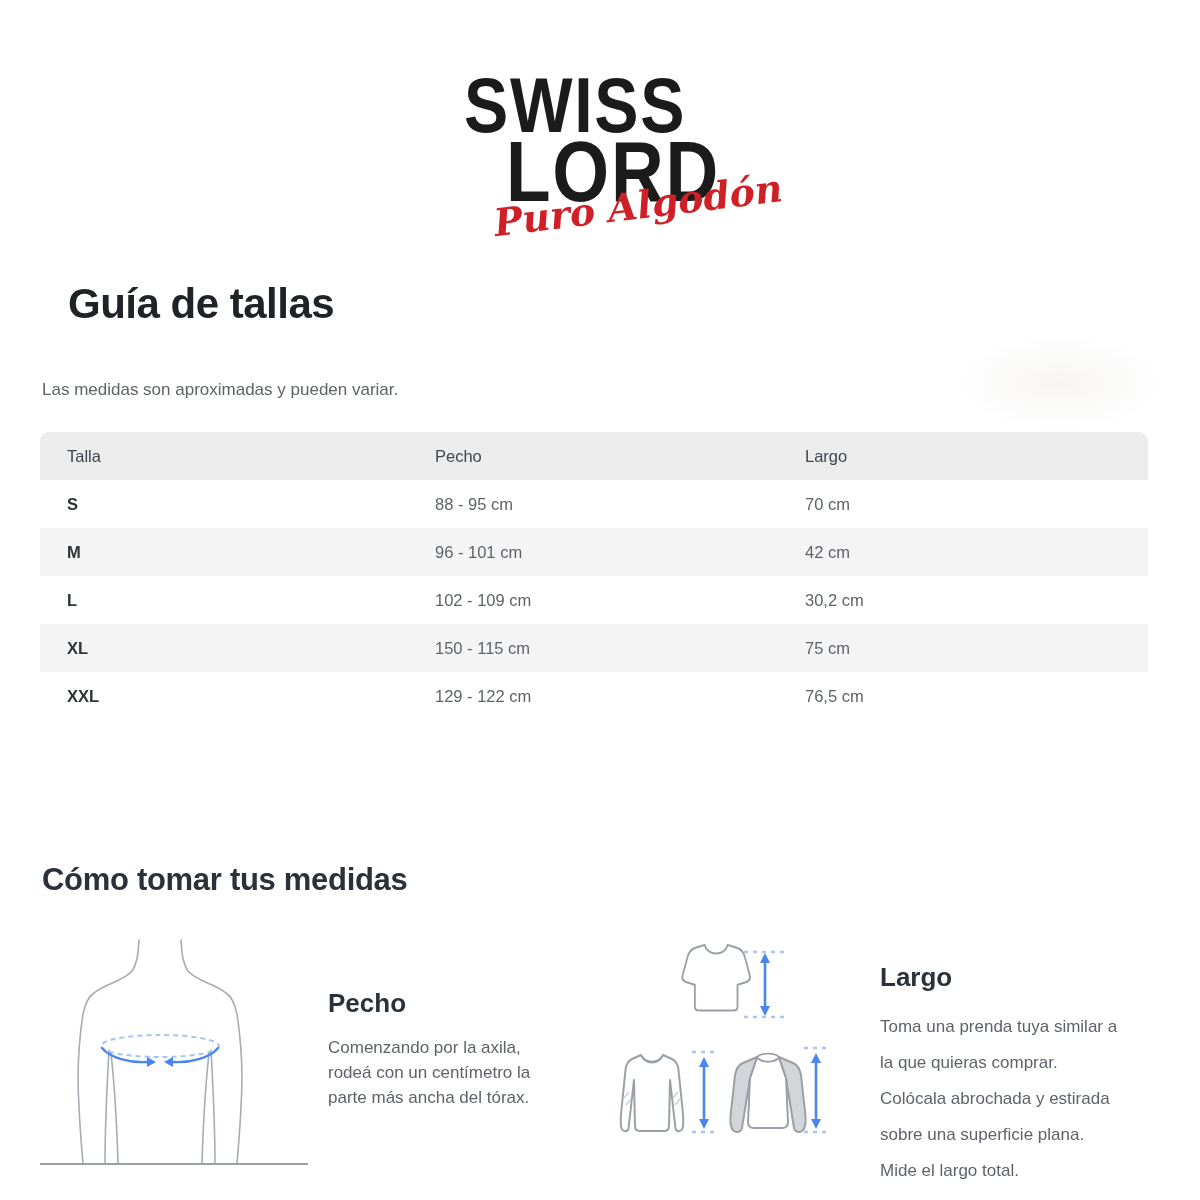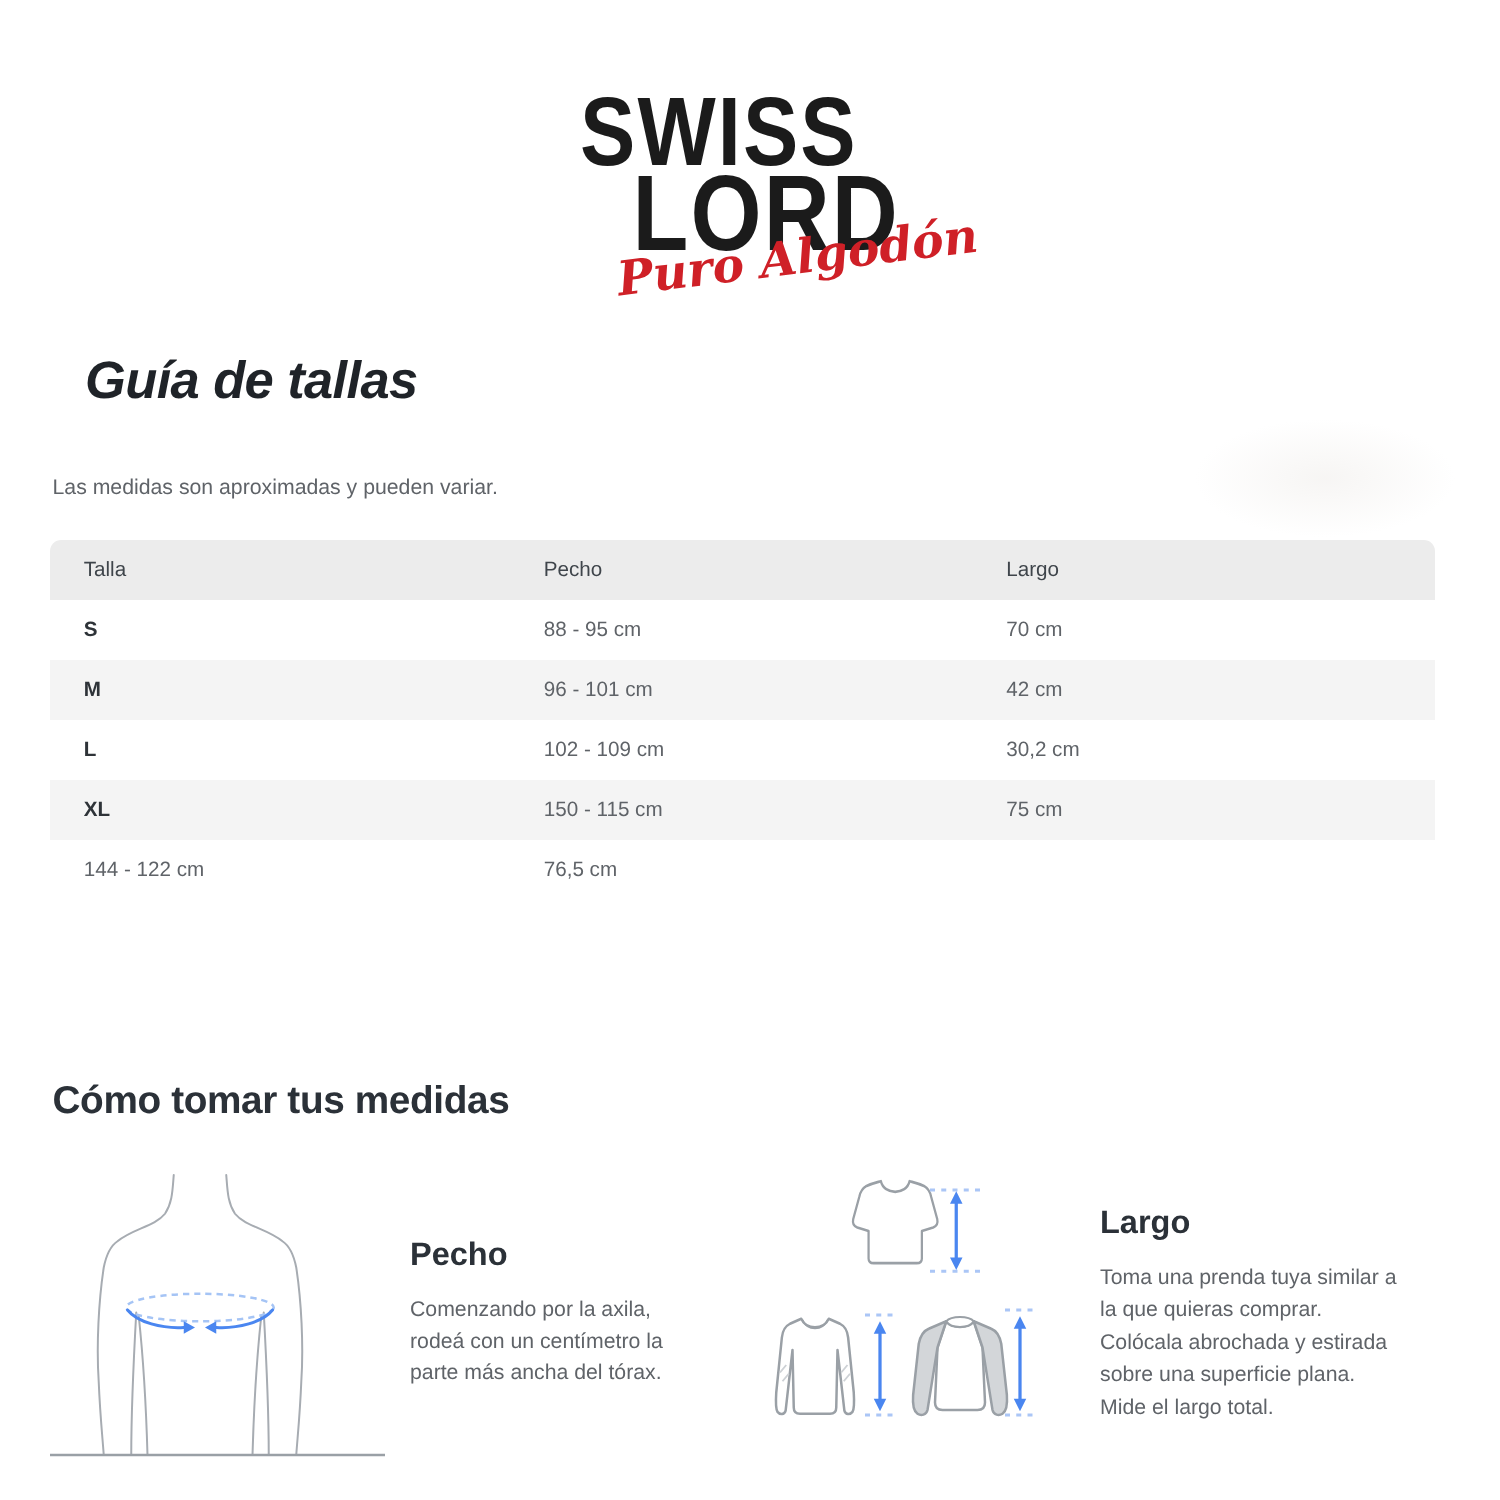--- a/index.html
+++ b/index.html
@@ -40,37 +40,37 @@
   .cell-val  { color:#5f6368; }
 
   
   .howto-title { position:absolute; left:42px; top:862px; font-size:31px; font-weight:600;
                  color:#2b3138; letter-spacing:-0.3px; }
   .measure-head { font-size:26px; font-weight:600; color:#2b3138; margin:0 0 16px 0; }
   .measure-text { font-size:17px; color:#5f6368; margin:0; }
   .pecho-block { position:absolute; left:328px; top:988px; width:216px; }
   .pecho-block .measure-text { line-height:25px; }
   .largo-block { position:absolute; left:880px; top:962px; width:246px; }
-  .largo-block .measure-text div { line-height:26px; }
+  .largo-block .measure-text div { line-height:36px; }
 
   .torso-illustration { position:absolute; left:38px; top:924px; }
   .shirts-illustration { position:absolute; left:600px; top:928px; }
 </style>
 </head>
 <body>
 
 <div class="page abs" style="inset:0;">
 
   <div>
     <div class="logo-line logo-swiss">SWISS</div>
     <div class="logo-line logo-lord">LORD</div>
     <div class="logo-tagline" style="color:#cf2027;">Puro Algodón</div>
   </div>
 
-  <h1 class="page-title" style="margin:0;font-style:italic;">Guía de tallas</h1>
+  <h1 class="page-title" style="margin:0;">Guía de tallas</h1>
   <div class="watermark"></div>
   <p class="page-note" style="margin:0;">Las medidas son aproximadas y pueden variar.</p>
 
   <div class="size-table">
     <div class="t-row header">
       <span>Talla</span>
       <span>Pecho</span>
       <span>Largo</span>
     </div>
     <div class="t-row">
@@ -87,21 +87,22 @@
       <span class="cell-size">L</span>
       <span class="cell-val">102 - 109 cm</span>
       <span class="cell-val">30,2 cm</span>
     </div>
     <div class="t-row alt">
       <span class="cell-size">XL</span>
       <span class="cell-val">150 - 115 cm</span>
       <span class="cell-val">75 cm</span>
     </div>
     <div class="t-row">
-      <span class="cell-val">144 - 122 cm</span>
+      <span class="cell-size">XXL</span>
+      <span class="cell-val">129 - 122 cm</span>
       <span class="cell-val">76,5 cm</span>
     </div>
   </div>
 
   <h2 class="howto-title" style="margin:0;">Cómo tomar tus medidas</h2>
 
   <svg class="torso-illustration" width="274" height="244" viewBox="0 0 274 244">
     <g fill="none" stroke="#a7acb2" stroke-width="1.6" stroke-linecap="round">
       <path d="M 101 16 C 100 28, 100 38, 94 47 C 86 57, 68 59, 56 69 C 50 73, 47 80, 45 90 C 41 116, 39 152, 41 182 C 42 207, 44 226, 45 240"></path>
       <path d="M 143 16 C 144 28, 144 38, 150 47 C 158 57, 176 59, 188 69 C 194 73, 197 80, 199 90 C 203 116, 205 152, 203 182 C 202 207, 200 226, 199 240"></path>

